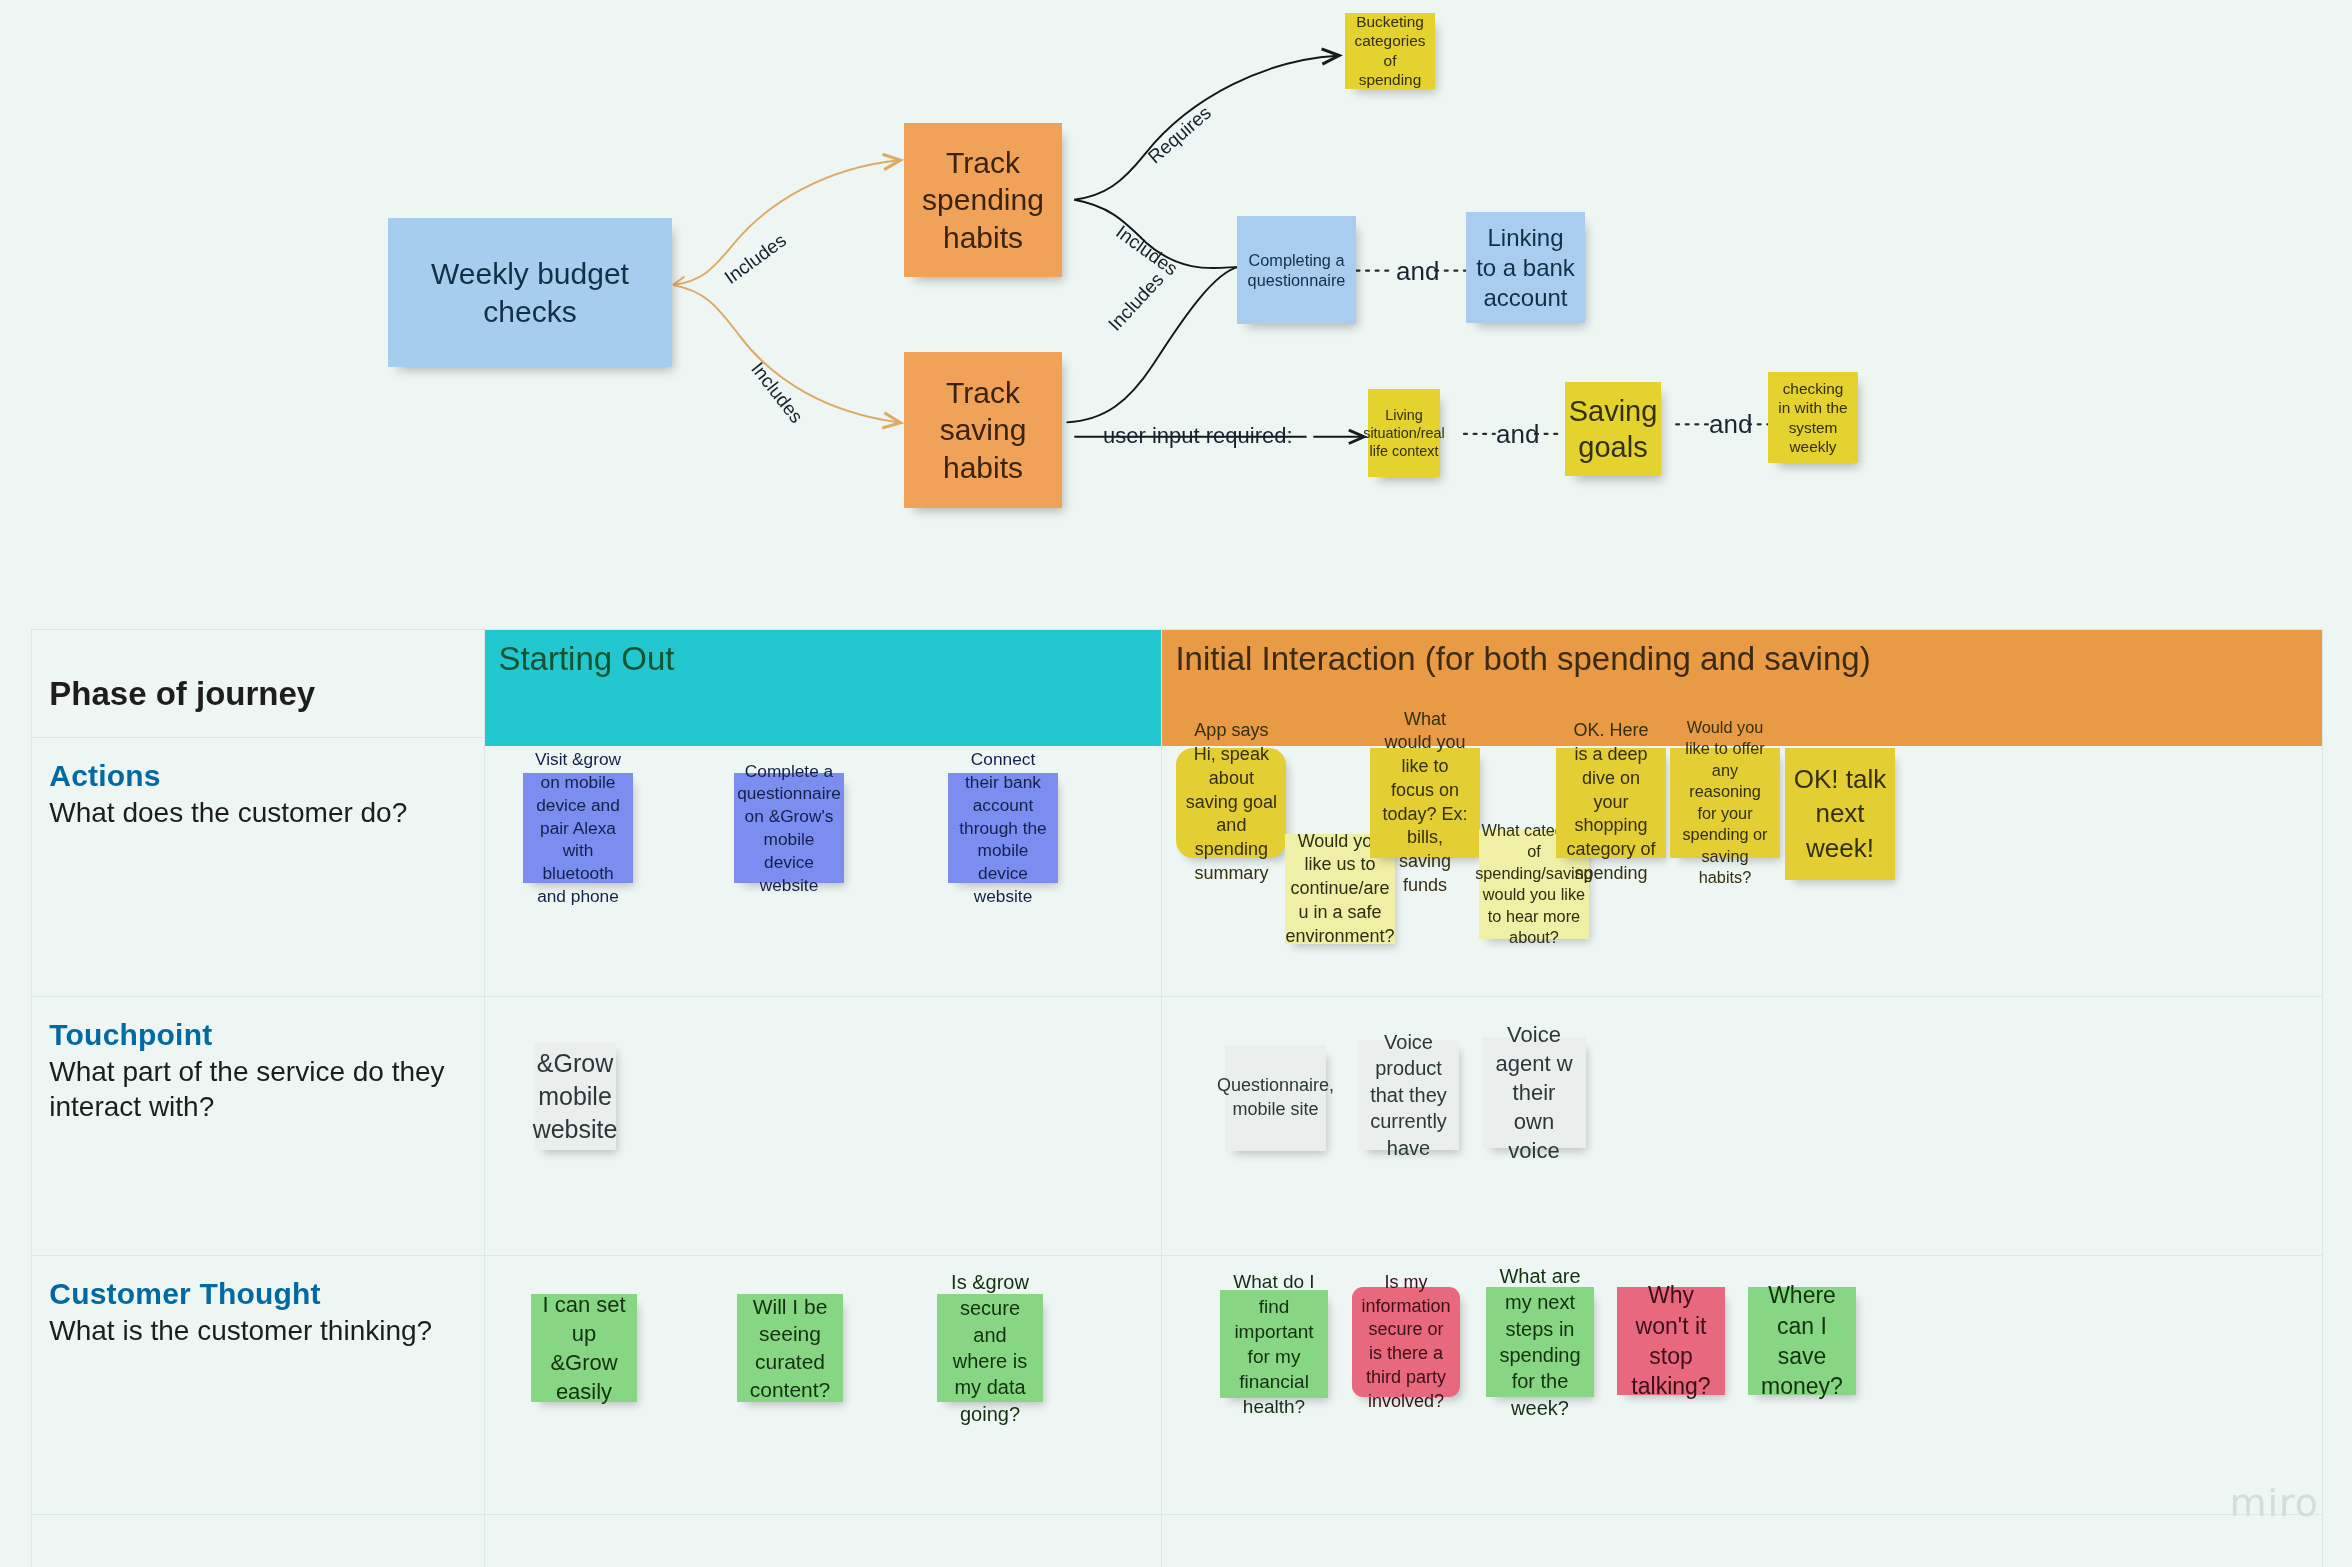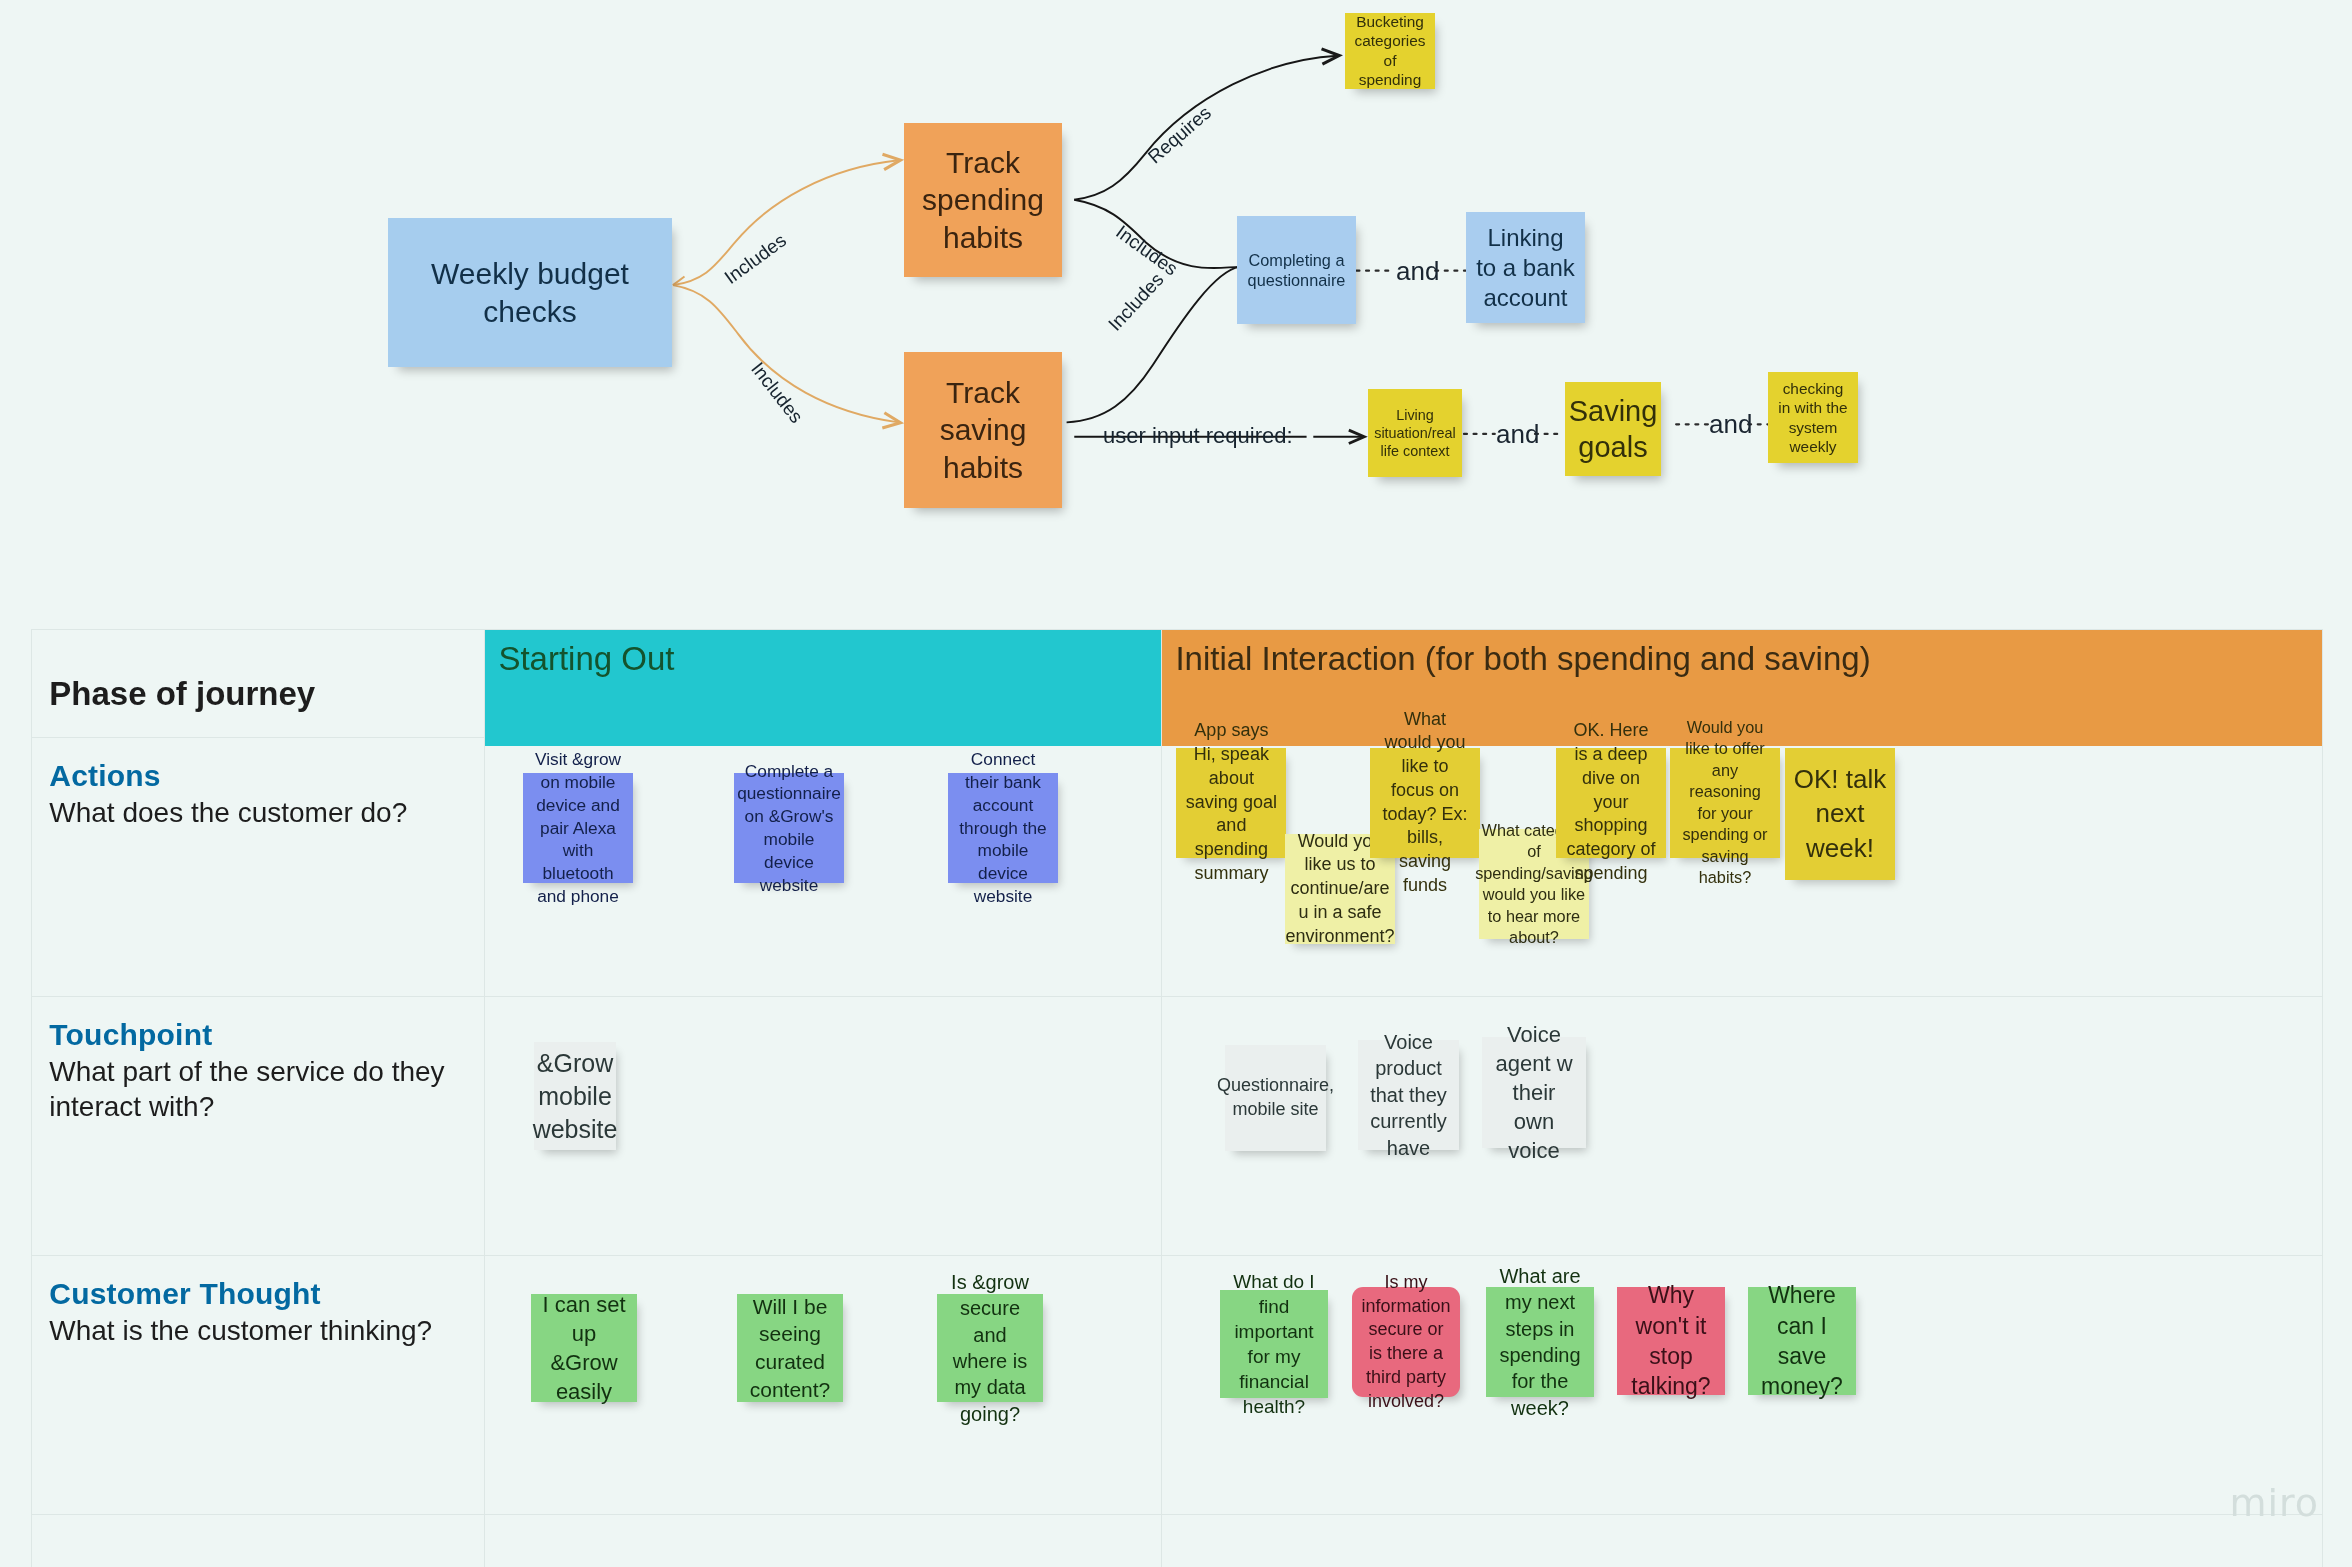--- a/index.html
+++ b/index.html
@@ -164,21 +164,21 @@
       <span>Bucketing categories of spending</span>
     </div>
 
     <div class="note n-blue2" style="left:1237px;top:216px;width:119px;height:108px;font-size:16.3px;">
       <span>Completing a questionnaire</span>
     </div>
     <div class="note n-blue2" style="left:1466px;top:212px;width:119px;height:111px;font-size:24px;">
       <span>Linking to a bank account</span>
     </div>
 
-    <div class="note n-yellow" style="left:1368px;top:389px;width:94px;height:88px;font-size:14.4px;">
+    <div class="note n-yellow" style="left:1368px;top:389px;width:72px;height:88px;font-size:14.4px;">
       <span>Living situation/real life context</span>
     </div>
     <div class="note n-yellow" style="left:1565px;top:382px;width:96px;height:94px;font-size:29px;">
       <span>Saving goals</span>
     </div>
     <div class="note n-yellow" style="left:1768px;top:372px;width:90px;height:91px;font-size:15.4px;">
       <span>checking in with the system weekly</span>
     </div>
 
     <div class="conn-label" style="left:727px;top:269px;transform:rotate(-36deg);">
@@ -239,21 +239,21 @@
           <span>Visit &amp;grow on mobile device and pair Alexa with bluetooth and phone</span>
         </div>
         <div class="stick n-periwinkle" style="left:249px;top:35px;width:110px;height:110px;font-size:17.3px;">
           <span>Complete a questionnaire on &amp;Grow's mobile device website</span>
         </div>
         <div class="stick n-periwinkle" style="left:463px;top:35px;width:110px;height:110px;font-size:17.3px;">
           <span>Connect their bank account through the mobile device website</span>
         </div>
       </div>
       <div class="cell c-init">
-        <div class="stick n-goldenrod" style="left:14.4px;top:9.6px;width:110px;height:110px;font-size:18px;">
+        <div class="stick n-goldenrod" style="left:14.4px;top:9.6px;width:110px;height:110px;font-size:18px;border-radius:17px;">
           <span>App says Hi, speak about saving goal and spending summary</span>
         </div>
         <div class="stick n-paleyellow" style="left:123px;top:96px;width:110px;height:110px;font-size:18px;">
           <span>Would you like us to continue/are u in a safe environment?</span>
         </div>
         <div class="stick n-goldenrod" style="left:208px;top:9.6px;width:110px;height:110px;font-size:18px;">
           <span>What would you like to focus on today? Ex: bills, saving funds</span>
         </div>
         <div class="stick n-paleyellow" style="left:317px;top:91px;width:110px;height:110px;font-size:16.3px;">
           <span>What category of spending/saving would you like to hear more about?</span>

